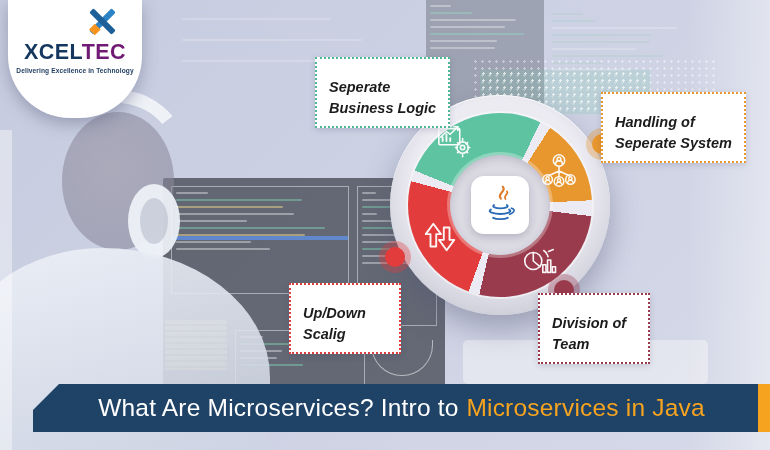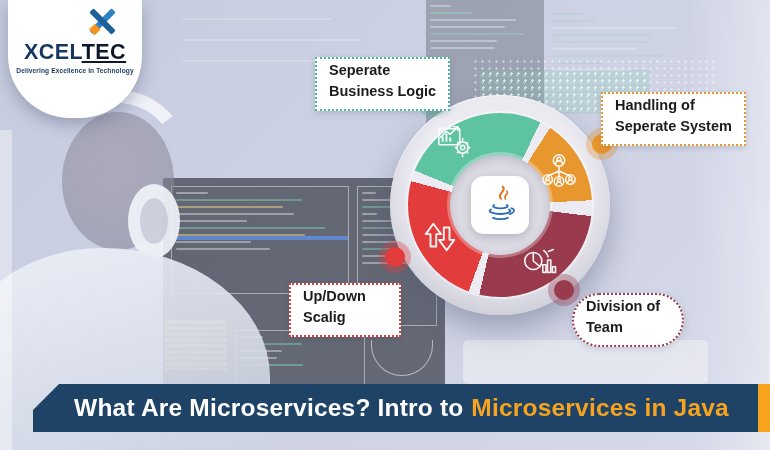--- a/index.html
+++ b/index.html
@@ -64,44 +64,44 @@
   .seg-icon{position:absolute;width:38px;height:38px;}
   .seg-icon svg{width:100%;height:100%;}
   .dot{position:absolute;width:20px;height:20px;border-radius:50%;}
   .dot-teal  {left:32px;top:-4px;box-shadow:0 0 0 6px rgba(94,195,161,.35);}
   .dot-orange{left:202px;top:39px;box-shadow:0 0 0 6px rgba(232,150,46,.35);}
   .dot-red   {left:-5px;top:152px;box-shadow:0 0 0 6px rgba(226,60,60,.35);}
   .dot-maroon{left:164px;top:185px;box-shadow:0 0 0 6px rgba(154,58,77,.35);}
 
   
   .callout{position:absolute;background:#fff;border:2.5px dotted #888;
-    padding:1px 12px 7px;white-space:pre-line;color:#1c1c1c;font-weight:bold;
-    font-size:14.5px;line-height:1.45;z-index:5;box-shadow:0 2px 6px rgba(60,60,100,.18);}
+    padding:18px 12px 7px;white-space:pre-line;color:#1c1c1c;font-weight:bold;
+    font-size:14.5px;line-height:1.45;z-index:5;box-shadow:0 2px 6px rgba(60,60,100,.18);font-style:italic;}
   .co-sep{left:315px;top:57px;min-width:126px;}
   .co-han{left:601px;top:92px;min-width:140px;}
-  .co-div{left:572px;top:293px;min-width:112px;border-radius:27px;}
+  .co-div{left:538px;top:293px;min-width:112px;}
   .co-upd{left:289px;top:263px;min-width:112px;}
 
   
   .banner{left:33px;top:384px;width:737px;height:48px;background:#1f4267;z-index:6;
     clip-path:polygon(26px 0,100% 0,100% 100%,0 100%,0 26px);
     display:flex;align-items:center;justify-content:center;}
   .banner-accent{position:absolute;right:0;top:0;bottom:0;width:12px;background:#f6a41f;}
-  .banner-title{font-size:24.5px;font-weight:bold;letter-spacing:.2px;color:#fff;
+  .banner-title{font-size:24.5px;font-weight:normal;letter-spacing:.2px;color:#fff;
     padding-right:18px;margin-left:18px;}
   .banner-title .hl{margin-left:.32em;color:#f6a41f;}
 
   
   .logo-badge{left:8px;top:0;width:134px;height:118px;background:#fff;z-index:7;
     border-radius:0 0 62px 62px;box-shadow:0 6px 16px rgba(95,100,130,.45);}
   .logo-x{position:absolute;left:76px;top:3px;width:37px;height:37px;}
   .logo-word{position:absolute;left:0;top:42px;width:100%;text-align:center;
     font-size:21.5px;font-weight:800;letter-spacing:.5px;line-height:1;}
   .logo-word .p1{color:#14365f;}
-  .logo-word .p2{color:#0f172a;text-decoration:underline;}
+  .logo-word .p2{color:#701a75;}
   .logo-tag{position:absolute;left:0;top:67px;width:100%;text-align:center;
     font-size:6.6px;font-weight:bold;color:#1c3a5e;letter-spacing:.1px;}
 </style>
 </head>
 <body>
 
 <div id="stage">
 
   <div class="abs faint-panel" style="left:178px;top:6px;width:255px;height:150px;opacity:.5;">
       <div style="height: 2px; margin: 5px 4px; border-radius: 1px; background: rgba(195, 208, 238, 0.42); width: 18.0107%;"></div>

